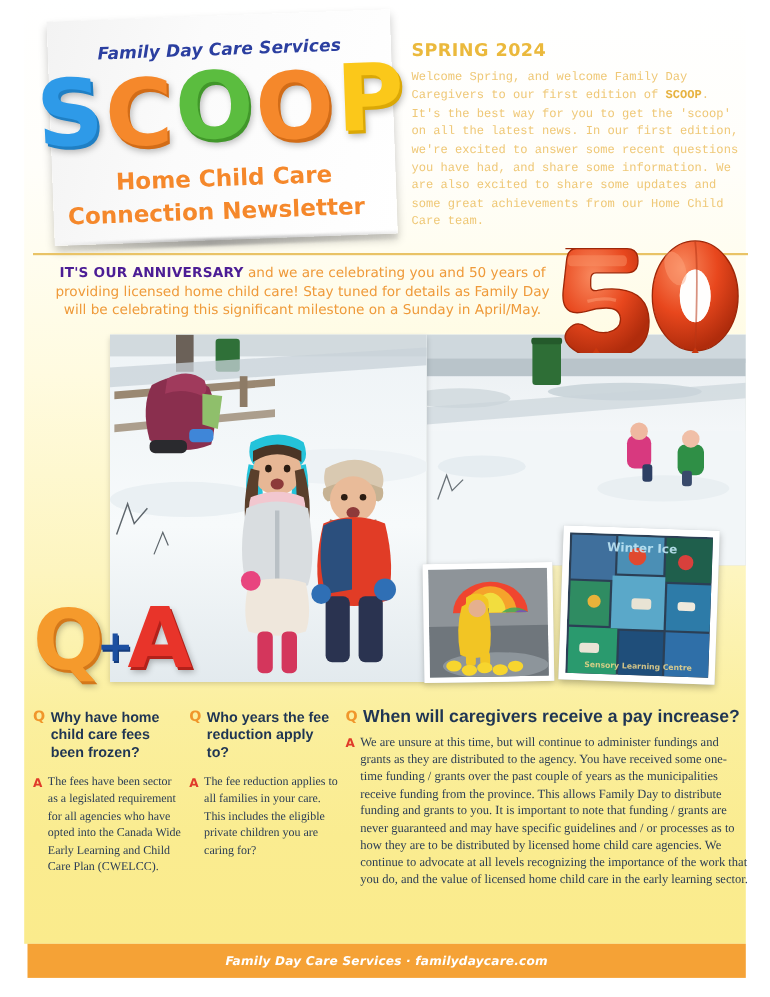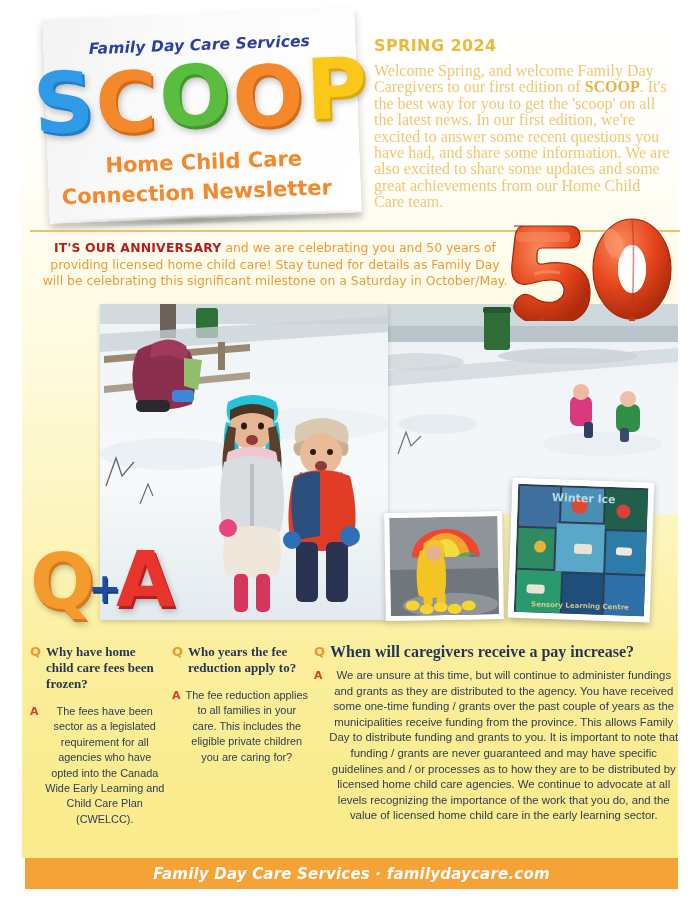--- a/index.html
+++ b/index.html
@@ -82,39 +82,39 @@
   
   .intro{
     position:absolute; left:374px; top:36px; width:300px;
   }
   .intro-title{
     font-family:"DejaVu Sans", sans-serif;
     font-weight:700; font-size:16px; color:#ebb93c;
     letter-spacing:.4px; margin-bottom:8px;
   }
   .intro-body{
-    font-family:Liberation Serif, serif;
-    font-size:16px; line-height:16.4px; color:#efc877;
+    font-family:Liberation Mono, monospace;
+    font-size:11px; line-height:16.4px; color:#efc877;
   }
   .intro-body b{ color:#e7b342; font-weight:700; }
 
   
   .divider{
     position:absolute; left:30px; top:230px; width:650px; height:1.5px;
     background:#e9c366;
   }
 
   
   .anniv{
     position:absolute; left:40px; top:240px; width:470px;
     text-align:center;
     font-family:"DejaVu Sans", sans-serif;
     font-size:12.4px; line-height:16.6px; color:#ef9a3a;
   }
-  .anniv b{ color:#b91c1c; font-weight:700; letter-spacing:.2px;}
+  .anniv b{ color:#4c1d95; font-weight:700; letter-spacing:.2px;}
 
   
   .balloons{ position:absolute; left:498px; top:216px; width:190px; height:105px; }
   .balloons svg{ display:block; }
 
   
   .photo-main{
     position:absolute; left:100px; top:304px; width:288px; height:316px;
     background:#dfe6ea; overflow:hidden;
     box-shadow:0 2px 5px rgba(0,0,0,.18);
@@ -158,44 +158,44 @@
   .qa-c1{ left:0px;   width:136px; }
   .qa-c2{ left:142px; width:136px; }
   .qa-c3{ left:284px; width:366px; }
 
   .qrow{ display:flex; gap:5px; align-items:flex-start; }
   .qmark{
     font-family:"DejaVu Sans", sans-serif; font-weight:700; font-size:13px;
     color:#f0962b; line-height:16px; flex:0 0 auto;
   }
   .qtext{
-    font-family:Liberation Serif, serif; font-weight:700; font-size:13px;
+    font-family:Liberation Sans, sans-serif; font-weight:700; font-size:13px;
     line-height:16px; color:#1f3553;
   }
   .arow{ display:flex; gap:5px; align-items:flex-start; margin-top:12px; }
   .amark{
     font-family:"DejaVu Sans", sans-serif; font-weight:700; font-size:11px;
     color:#e03a2a; line-height:15.4px; flex:0 0 auto;
   }
   .atext{
-    font-family:Liberation Sans, sans-serif; font-size:10.9px;
-    line-height:15.4px; color:#2b3d55;text-align:center;
+    font-family:Liberation Serif, serif; font-size:10.9px;
+    line-height:15.4px; color:#2b3d55;
   }
   .qa-c3 .qtext{ font-size:16px; }
   .qa-c3 .atext{ font-size:11.4px; line-height:15.6px; }
   .qa-c3 .arow{ margin-top:8px; }
 
   
   .footer{
     position:absolute; left:25px; top:858px; width:653px; height:31px;
     background:#f5a236; display:flex; align-items:center; justify-content:center;
   }
   .footer-text{
     font-family:"DejaVu Sans", sans-serif; font-weight:700; font-style:italic;
-    font-size:15px; color:#ffffff; letter-spacing:.2px;
+    font-size:11px; color:#ffffff; letter-spacing:.2px;
   }
 </style>
 </head>
 <body>
 
 <div id="page">
 
   <div class="panel"></div>
 
   <div class="photo-wide">
@@ -369,21 +369,21 @@
     <div class="sub2">Connection Newsletter</div>
   </div>
 
   <div class="intro">
     <div class="intro-title">SPRING 2024</div>
     <div class="intro-body"><span>Welcome Spring, and welcome Family Day Caregivers to our first edition of </span><b>SCOOP</b><span>. It's the best way for you to get the 'scoop' on all the latest news. In our first edition, we're excited to answer some recent questions you have had, and share some information. We are also excited to share some updates and some great achievements from our Home Child Care team.</span></div>
   </div>
 
   <div class="divider"></div>
 
-  <div class="anniv"><b>IT'S OUR ANNIVERSARY</b><span> and we are celebrating you and 50 years of providing licensed home child care! Stay tuned for details as Family Day will be celebrating this significant milestone on a Saturday in October/May.</span></div>
+  <div class="anniv"><b>IT'S OUR ANNIVERSARY</b><span> and we are celebrating you and 50 years of providing licensed home child care! Stay tuned for details as Family Day will be celebrating this significant milestone on a Sunday in April/May.</span></div>
 
   <div class="balloons">
     <svg width="190" height="105" viewBox="0 0 190 105">
       <defs>
         <linearGradient id="bg1" x1="0" y1="0" x2="1" y2="1">
           <stop offset="0%" stop-color="#f4663a"></stop>
             <stop offset="45%" stop-color="#e8471d"></stop>
           <stop offset="100%" stop-color="#b62f0e"></stop>
         </linearGradient>
         <radialGradient id="bg2" cx="35%" cy="25%" r="75%">

